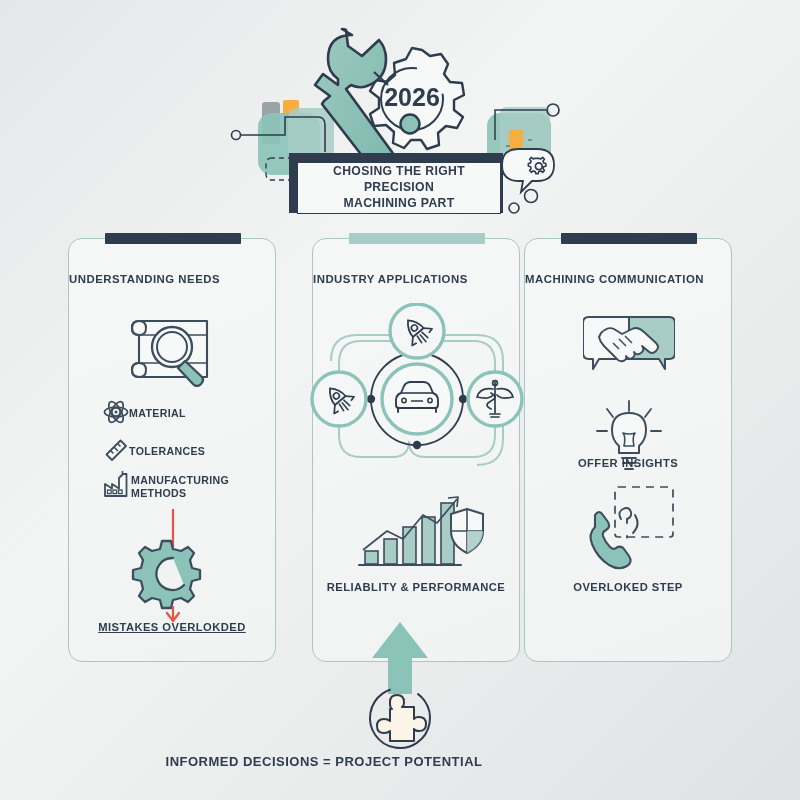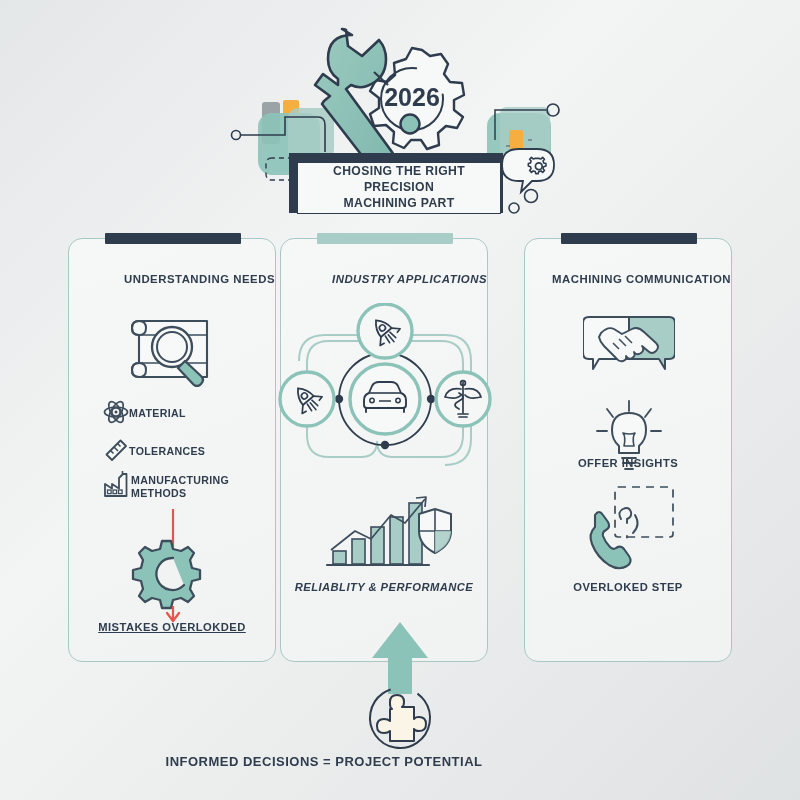--- a/index.html
+++ b/index.html
@@ -35,33 +35,33 @@
     color: #2e3c4d;
   }
 
   
   .panel {
     position: absolute; top: 238px; width: 208px; height: 424px;
     border: 1.2px solid #a9c8c4; border-radius: 14px;
     background: linear-gradient(160deg,#f6f7f7 0%, #f1f3f3 100%);
   }
   #panel-left   { left: 68px; }
-  #panel-center { left: 280px; font-style: italic; }
+  #panel-center { left: 312px; }
   #panel-right  { left: 524px; }
 
   .panel-bar {
     position: absolute; top: -6px; left: 36px;
     width: 136px; height: 11px; border-radius: 1px;
   }
   .bar-dark { background: #2e3c4d; }
   .bar-teal { background: #a8cdc6; }
 
   .panel-title {
     position: absolute; top: 34px; left: 0; width: 100%;
-    text-align: right; font-size: 11.4px; font-weight: 700;
+    text-align: left; font-size: 11.4px; font-weight: 700;
     letter-spacing: .5px; color: #2e3c4d;
   }
 
   .cap {
     position: absolute; left: 0; width: 100%; text-align: center;
     font-size: 11.2px; font-weight: 700; letter-spacing: .45px; color: #2e3c4d;
   }
 
   .icon-wrap { position: absolute; }
 

